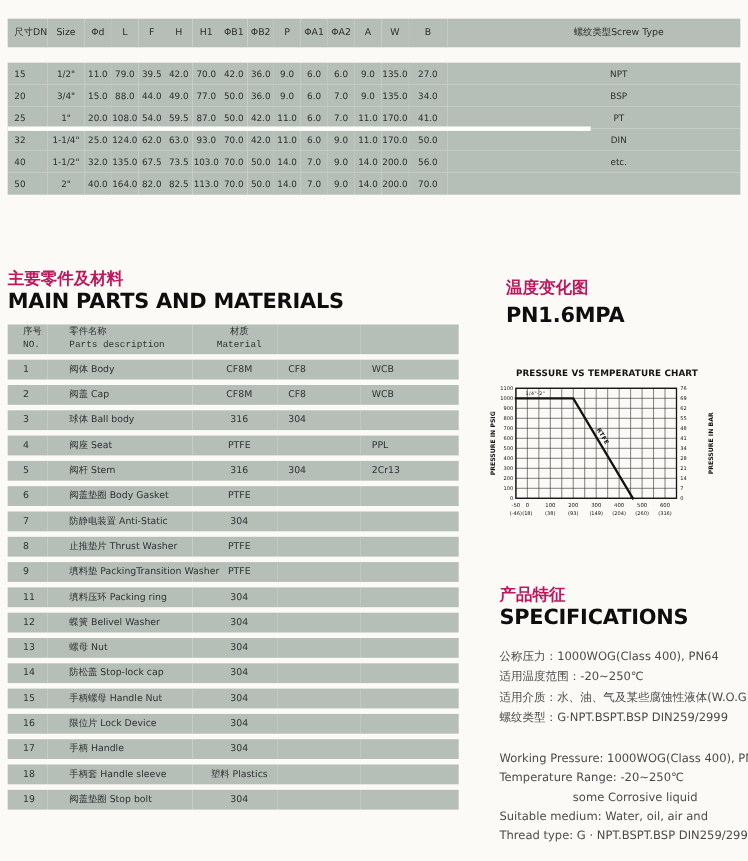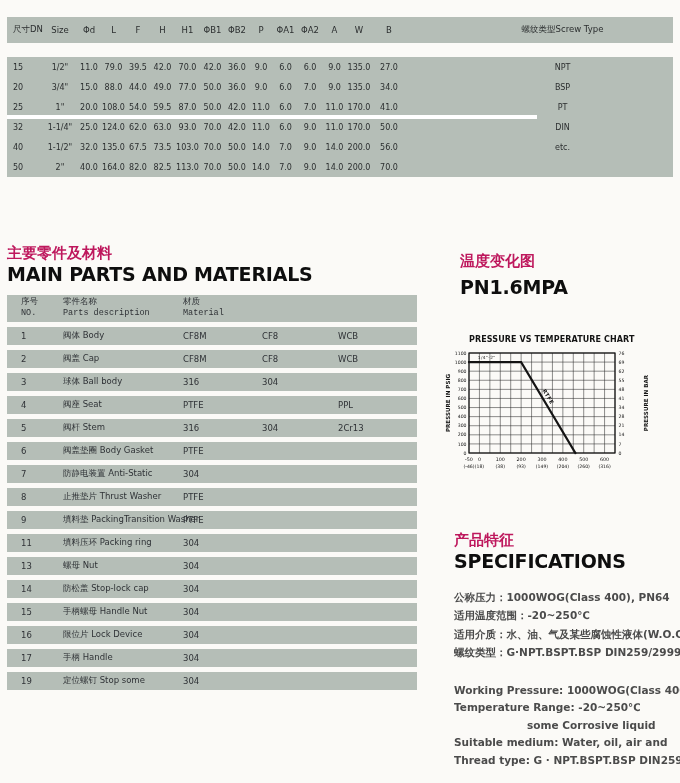--- a/index.html
+++ b/index.html
@@ -27,35 +27,35 @@
   
   .parts-section{position:absolute;left:7px;top:244px;width:414px;}
   .parts-table{border-collapse:separate;border-spacing:0 5px;table-layout:fixed;width:410px;margin-top:4px;}
   .parts-table th,.parts-table td{background:var(--band,#b5beb7);padding:0;white-space:nowrap;
         font-weight:400;text-align:left;font-size:8.5px;color:#2f3236;}
   .parts-table thead tr{height:27px;font-family:Liberation Mono, monospace;}
   .parts-table thead th span{display:block;line-height:1.3;}
   .parts-table tbody tr{height:18px;}
   .parts-table th:nth-child(1),.parts-table td:nth-child(1){padding-left:14px;}
   .parts-table th:nth-child(2),.parts-table td:nth-child(2){padding-left:20px;}
-  .parts-table th:nth-child(3),.parts-table td:nth-child(3){padding-left:8px;}
+  .parts-table th:nth-child(3),.parts-table td:nth-child(3){padding-left:8px;text-align:center;}
   .parts-table th:nth-child(4),.parts-table td:nth-child(4){padding-left:10px;}
   .parts-table th:nth-child(5),.parts-table td:nth-child(5){padding-left:10px;}
 
   
   .temp-section{position:absolute;left:460px;top:242px;width:226px;margin-top:10px;}
   .temp-section .sub{margin-top:5px;}
   .chart-container{position:absolute;left:443px;top:333px;width:212px;height:150px;}
   .chart-title{position:absolute;left:26px;top:2px;font-size:8px;font-weight:bold;color:#141414;
         white-space:nowrap;letter-spacing:0.1px;}
   .chart-canvas{position:absolute;left:0;top:14px;}
 
   
   .spec-section{position:absolute;left:454px;top:531px;width:226px;}
-  .spec-lines{margin-top:15px;font-weight:bold;}
+  .spec-lines{margin-top:15px;}
   .spec-lines .line{font-size:10.5px;line-height:18.5px;color:#4b4b4b;white-space:pre;}
   .spec-lines.en{margin-top:20px;}
   .spec-lines.en .line{line-height:17.5px;}
 </style>
 </head>
 <body>
 
 <div class="page">
 
   <div class="dim-wrap">
@@ -311,20 +311,27 @@
             <td></td>
           </tr>
           <tr>
             <td>11</td>
             <td>填料压环 Packing ring</td>
             <td>304</td>
             <td></td>
             <td></td>
           </tr>
           <tr>
+            <td>12</td>
+            <td>蝶簧 Belivel Washer</td>
+            <td>304</td>
+            <td></td>
+            <td></td>
+          </tr>
+          <tr>
             <td>13</td>
             <td>螺母 Nut</td>
             <td>304</td>
             <td></td>
             <td></td>
           </tr>
           <tr>
             <td>14</td>
             <td>防松盖 Stop-lock cap</td>
             <td>304</td>
@@ -346,22 +353,29 @@
             <td></td>
           </tr>
           <tr>
             <td>17</td>
             <td>手柄 Handle</td>
             <td>304</td>
             <td></td>
             <td></td>
           </tr>
           <tr>
+            <td>18</td>
+            <td>手柄套 Handle sleeve</td>
+            <td>塑料 Plastics</td>
+            <td></td>
+            <td></td>
+          </tr>
+          <tr>
             <td>19</td>
-            <td>定位螺钉 Stop some</td>
+            <td>阀盖垫圈 Stop bolt</td>
             <td>304</td>
             <td></td>
             <td></td>
           </tr>
         </tbody>
     </table>
   </div>
 
   <div class="temp-section">
     <div class="zh-title">温度变化图</div>

